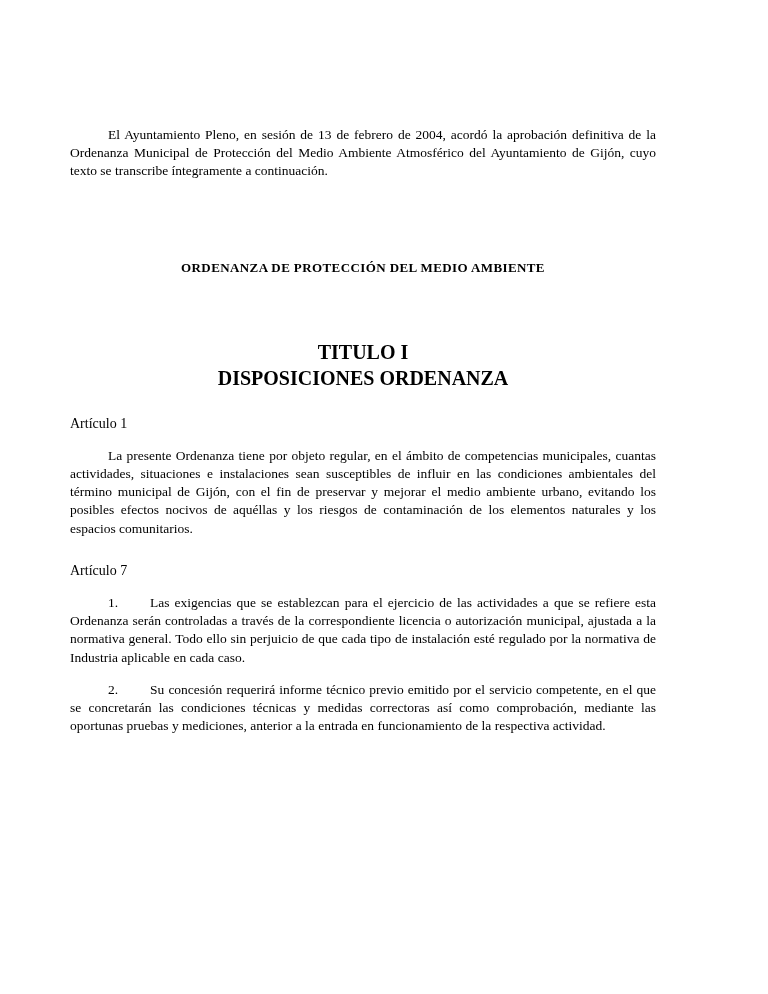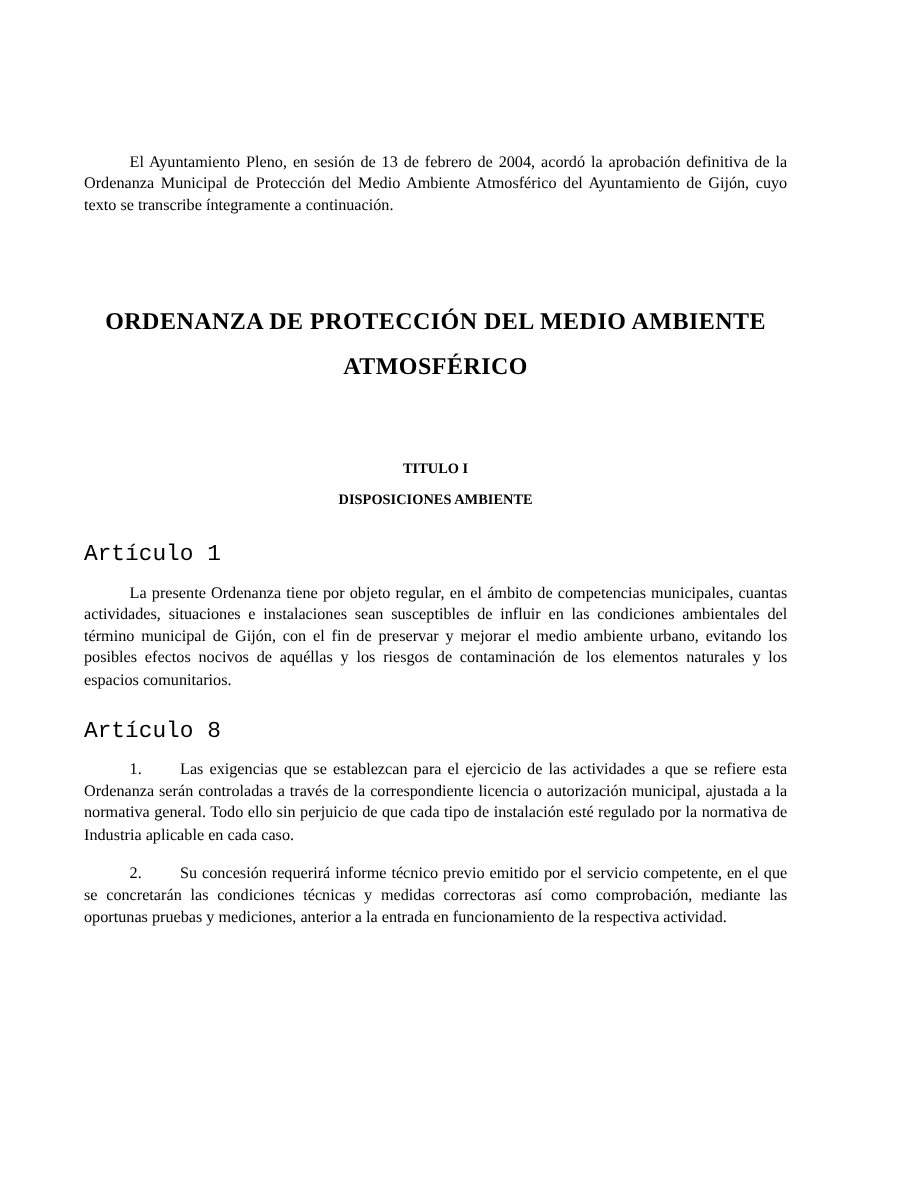--- a/index.html
+++ b/index.html
@@ -25,38 +25,37 @@
     text-align: justify;
   }
   p { margin: 0; }
   .intro {
     text-indent: 38px;
     margin-bottom: 0;
   }
   .doc-title {
     text-align: center;
     font-weight: bold;
-    font-size: 20px;
+    font-size: 13px;
     letter-spacing: 0.4px;
     margin-top: 68px;
     line-height: 38px;
   }
   .part-heading {
     text-align: center;
     font-weight: bold;
-    font-size: 12px;
+    font-size: 20px;
     margin-top: 52px;
     line-height: 26px;
   }
   .article-heading {
-    font-size: 19px;
+    font-size: 14px;
     margin-top: 24px;
     margin-bottom: 14px;
     text-align: left;
-    font-family: Liberation Mono, monospace;
   }
   .body-par {
     text-indent: 38px;
     margin-bottom: 14px;
   }
   .item-par {
     text-indent: 38px;
     margin-bottom: 14px;
   }
   .item-num {
@@ -67,33 +66,32 @@
 </style>
 </head>
 <body>
 
 <div class="page body-text">
 
   <p class="intro">El Ayuntamiento Pleno, en sesión de 13 de febrero de 2004, acordó la aprobación definitiva de la Ordenanza Municipal de Protección del Medio Ambiente Atmosférico del Ayuntamiento de Gijón, cuyo texto se transcribe íntegramente a continuación.</p>
 
   <div class="doc-title">
     <div>ORDENANZA DE PROTECCIÓN DEL MEDIO AMBIENTE</div>
-    <div>ATMOSFÉRICO</div>
   </div>
 
   <div class="part-heading">
     <div>TITULO I</div>
-    <div>DISPOSICIONES AMBIENTE</div>
+    <div>DISPOSICIONES ORDENANZA</div>
   </div>
 
   <p class="article-heading">Artículo 1</p>
   <p class="body-par">La presente Ordenanza tiene por objeto regular, en el ámbito de competencias municipales, cuantas actividades, situaciones e instalaciones sean susceptibles de influir en las condiciones ambientales del término municipal de Gijón, con el fin de preservar y mejorar el medio ambiente urbano, evitando los posibles efectos nocivos de aquéllas y los riesgos de contaminación de los elementos naturales y los espacios comunitarios.</p>
 
 
-  <p class="article-heading">Artículo 8</p>
+  <p class="article-heading">Artículo 7</p>
   <p class="item-par">
     <span class="item-num">1.</span><span>Las exigencias que se establezcan para el ejercicio de las actividades a que se refiere esta Ordenanza serán controladas a través de la correspondiente licencia o autorización municipal, ajustada a la normativa general. Todo ello sin perjuicio de que cada tipo de instalación esté regulado por la normativa de Industria aplicable en cada caso.</span>
   </p>
   <p class="item-par">
     <span class="item-num">2.</span><span>Su concesión requerirá informe técnico previo emitido por el servicio competente, en el que se concretarán las condiciones técnicas y medidas correctoras así como comprobación, mediante las oportunas pruebas y mediciones, anterior a la entrada en funcionamiento de la respectiva actividad.</span>
   </p>
 
 </div>
 
 </body></html>

